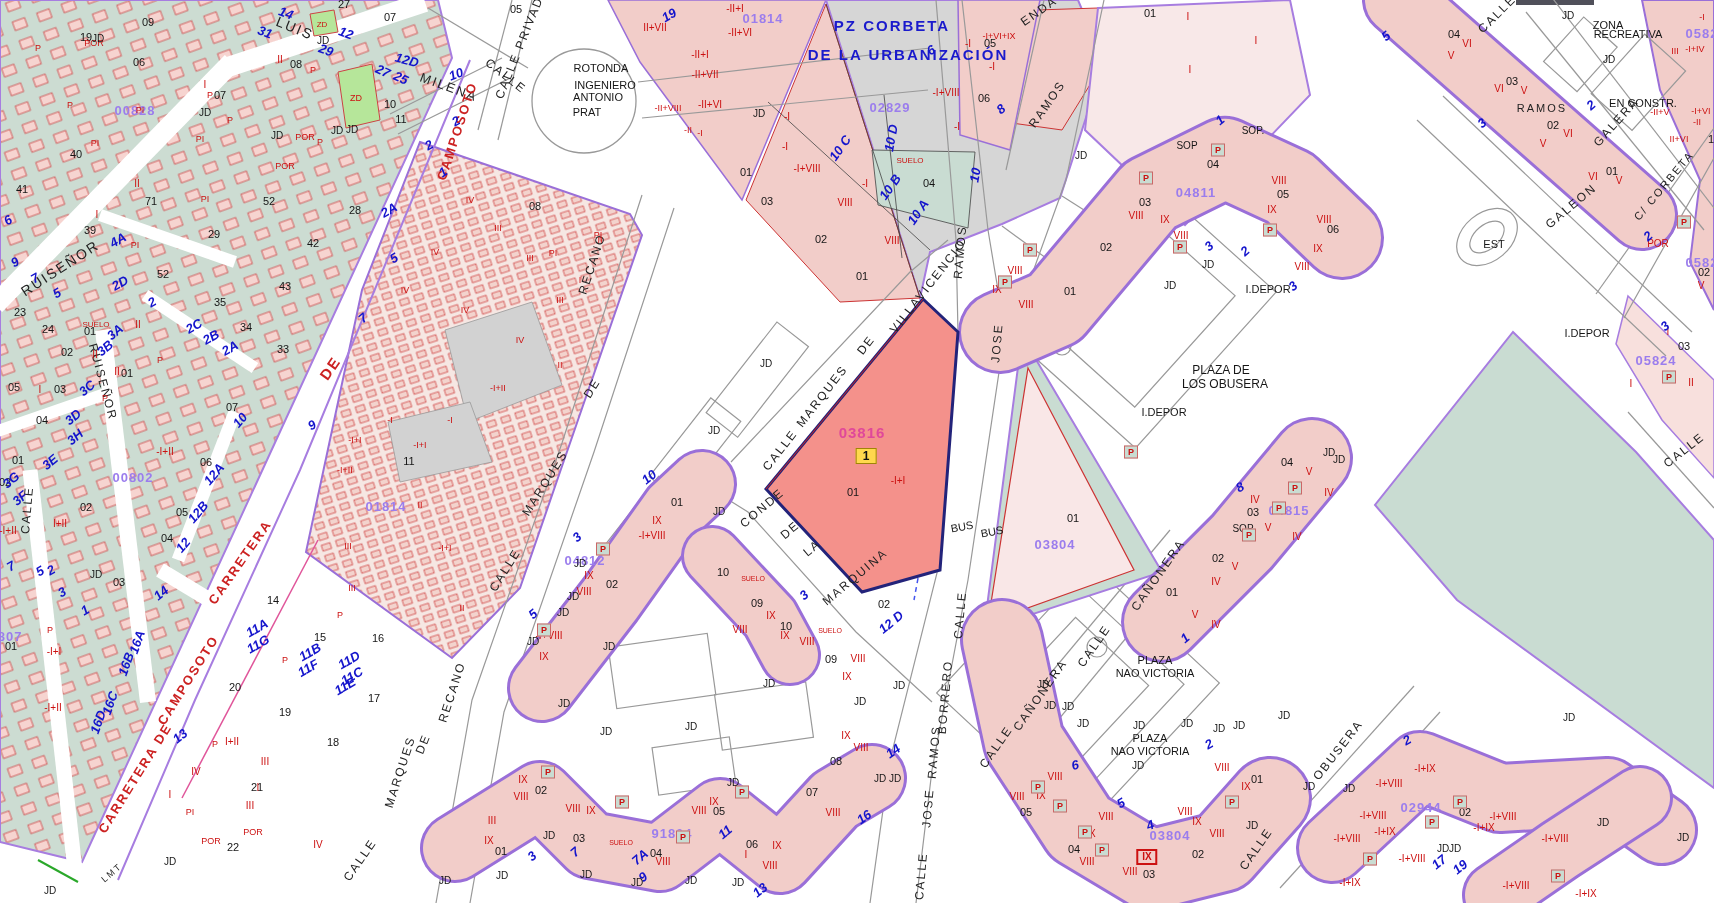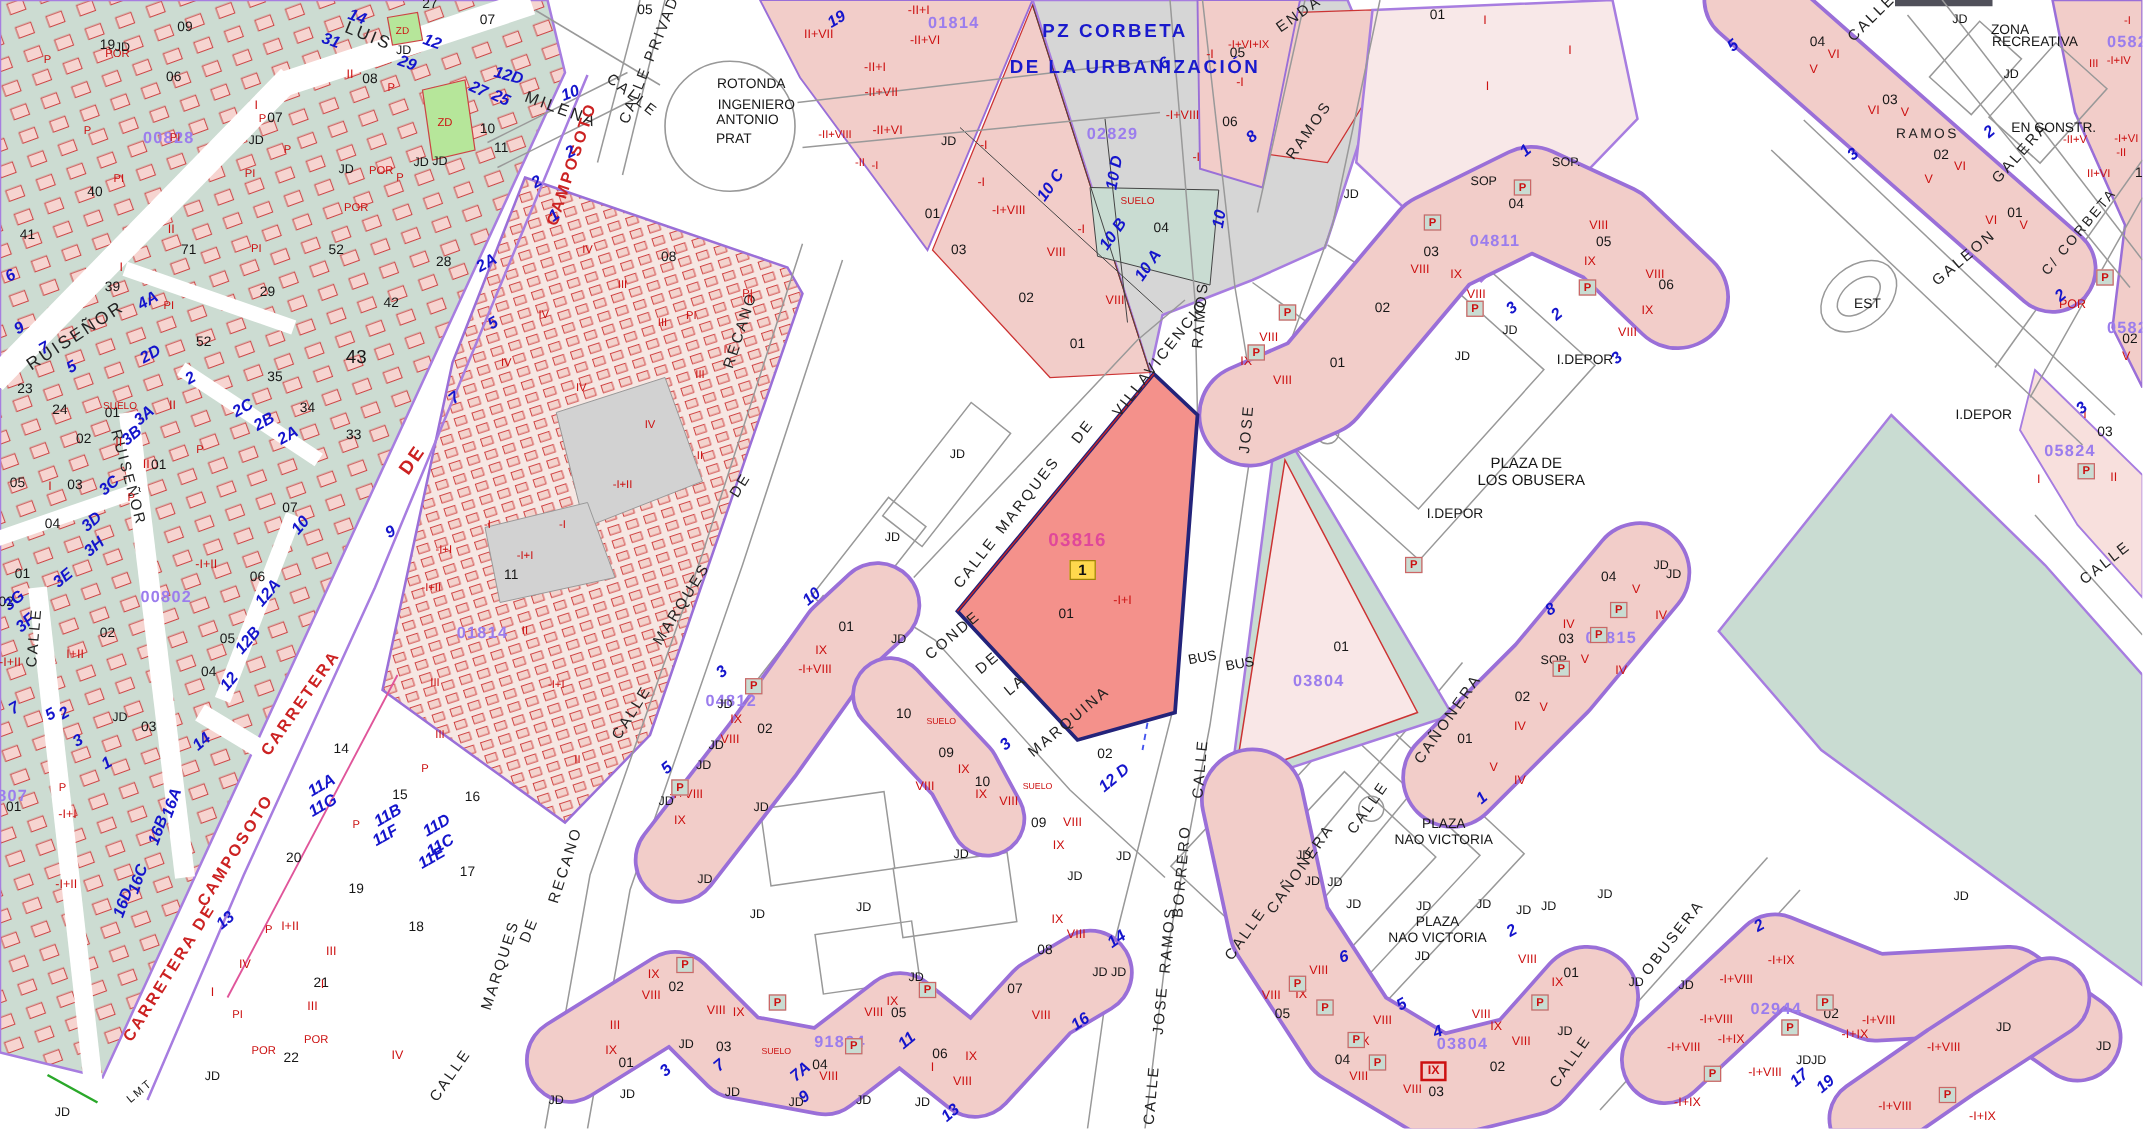--- a/index.html
+++ b/index.html
@@ -264,21 +264,21 @@
       <span class="lb c-k" style="left: 390px; top: 17px; font-size: 11px; transform: translate(-50%, -50%) rotate(0deg);">07</span>
       <span class="lb c-k" style="left: 76px; top: 154px; font-size: 11px; transform: translate(-50%, -50%) rotate(0deg);">40</span>
       <span class="lb c-k" style="left: 22px; top: 189px; font-size: 11px; transform: translate(-50%, -50%) rotate(0deg);">41</span>
       <span class="lb c-k" style="left: 151px; top: 201px; font-size: 11px; transform: translate(-50%, -50%) rotate(0deg);">71</span>
       <span class="lb c-k" style="left: 90px; top: 230px; font-size: 11px; transform: translate(-50%, -50%) rotate(0deg);">39</span>
       <span class="lb c-k" style="left: 214px; top: 234px; font-size: 11px; transform: translate(-50%, -50%) rotate(0deg);">29</span>
       <span class="lb c-k" style="left: 163px; top: 274px; font-size: 11px; transform: translate(-50%, -50%) rotate(0deg);">52</span>
       <span class="lb c-k" style="left: 269px; top: 201px; font-size: 11px; transform: translate(-50%, -50%) rotate(0deg);">52</span>
       <span class="lb c-k" style="left: 355px; top: 210px; font-size: 11px; transform: translate(-50%, -50%) rotate(0deg);">28</span>
       <span class="lb c-k" style="left: 313px; top: 243px; font-size: 11px; transform: translate(-50%, -50%) rotate(0deg);">42</span>
-      <span class="lb c-k" style="left: 285px; top: 286px; font-size: 15px; transform: translate(-50%, -50%) rotate(0deg);">43</span>
+      <span class="lb c-k" style="left: 285px; top: 286px; font-size: 11px; transform: translate(-50%, -50%) rotate(0deg);">43</span>
       <span class="lb c-k" style="left: 390px; top: 104px; font-size: 11px; transform: translate(-50%, -50%) rotate(0deg);">10</span>
       <span class="lb c-k" style="left: 401px; top: 119px; font-size: 11px; transform: translate(-50%, -50%) rotate(0deg);">11</span>
       <span class="lb c-k" style="left: 516px; top: 9px; font-size: 11px; transform: translate(-50%, -50%) rotate(0deg);">05</span>
       <span class="lb c-k" style="left: 20px; top: 312px; font-size: 11px; transform: translate(-50%, -50%) rotate(0deg);">23</span>
       <span class="lb c-k" style="left: 48px; top: 329px; font-size: 11px; transform: translate(-50%, -50%) rotate(0deg);">24</span>
       <span class="lb c-k" style="left: 90px; top: 331px; font-size: 11px; transform: translate(-50%, -50%) rotate(0deg);">01</span>
       <span class="lb c-k" style="left: 67px; top: 352px; font-size: 11px; transform: translate(-50%, -50%) rotate(0deg);">02</span>
       <span class="lb c-k" style="left: 14px; top: 387px; font-size: 11px; transform: translate(-50%, -50%) rotate(0deg);">05</span>
       <span class="lb c-k" style="left: 60px; top: 389px; font-size: 11px; transform: translate(-50%, -50%) rotate(0deg);">03</span>
       <span class="lb c-k" style="left: 42px; top: 420px; font-size: 11px; transform: translate(-50%, -50%) rotate(0deg);">04</span>

